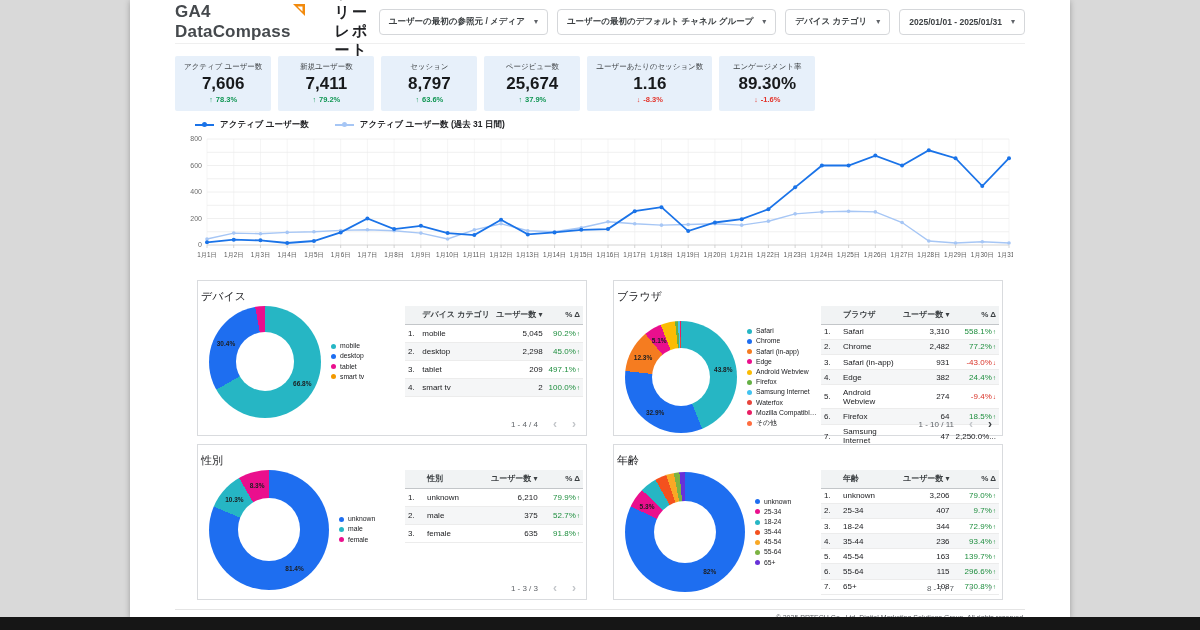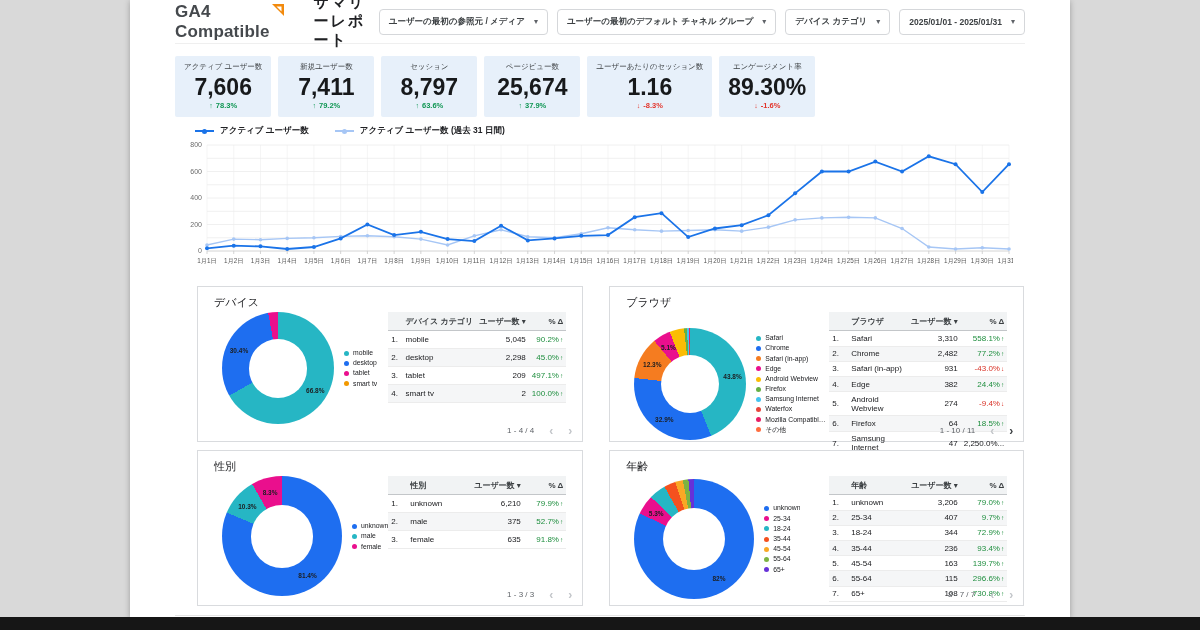--- a/index.html
+++ b/index.html
@@ -15,35 +15,35 @@
   .report-title{margin-left:30px;font-size:15px;font-weight:700;color:#202124;letter-spacing:2px;}
   .chips{margin-left:auto;display:flex;gap:9px;}
   .chip{display:flex;align-items:center;gap:9px;border:1px solid #d5d7da;border-radius:4px;background:#fff;
     padding:0 9px;height:24px;font-size:8.5px;font-weight:700;color:#3c4043;white-space:nowrap;cursor:pointer;}
   .chip .caret{font-size:8px;color:#5f6368;}
 
   
   .kpi-row{display:flex;gap:7px;margin-top:12px;}
   .kpi-card{background:#e7f0fa;border-radius:2px;padding:6px 9px 7px;text-align:center;min-width:78px;white-space:nowrap;}
   .kpi-label{font-size:7.5px;color:#3f4346;letter-spacing:0;}
-  .kpi-value{font-size:23px;font-weight:700;color:#17191b;margin-top:2px;line-height:1.15;}
+  .kpi-value{font-size:17px;font-weight:700;color:#17191b;margin-top:2px;line-height:1.15;}
   .kpi-delta{font-size:7.5px;font-weight:700;margin-top:1px;}
   .kpi-delta.up{color:#0f9653;} .kpi-delta.down{color:#e3342b;}
   .kpi-delta .arr{font-size:7px;margin-right:1px;}
 
   
   .trend{margin-top:8px;margin-left:6px;}
   .trend-legend{display:flex;gap:26px;margin-left:14px;margin-bottom:2px;}
   .tl-item{display:flex;align-items:center;gap:6px;font-size:8.5px;font-weight:700;color:#202124;}
   .tl-marker{position:relative;width:19px;height:2px;display:inline-block;}
   .tl-marker i{position:absolute;left:7px;top:-1.5px;width:5px;height:5px;border-radius:50%;display:block;}
 
   
   .panels{display:grid;grid-template-columns:1fr 1fr;column-gap:26px;row-gap:8px;margin:12px 22px 0 22px;}
-  .panel{position:relative;border:1px solid #d9dbde;background:#fff;height:156px;box-sizing:border-box;padding:8px 16px;}
+  .panel{position:relative;border:1px solid #d9dbde;background:#fff;height:156px;box-sizing:border-box;padding:8px 3px;}
   .panel-title{font-size:11px;color:#202124;font-weight:500;}
   .panel-body{display:flex;justify-content:space-between;margin-top:2px;}
   .donut-zone{display:flex;align-items:center;gap:10px;flex:1;padding-left:8px;}
   .donut{position:relative;border-radius:50%;flex:none;cursor:pointer;}
   .donut .hole{position:absolute;inset:24%;background:#fff;border-radius:50%;}
   .donut .slice-label{position:absolute;font-size:6.5px;font-weight:700;color:#1c1e20;transform:translate(-50%,-50%);white-space:nowrap;}
   .donut-legend{list-style:none;margin:0;padding:0;}
   .donut-legend li{display:flex;align-items:center;gap:4px;font-size:6.8px;color:#202124;line-height:1.5;cursor:pointer;}
   .donut-legend li b{width:5px;height:5px;border-radius:50%;flex:none;display:inline-block;}
   .donut-legend li span{max-width:64px;overflow:hidden;text-overflow:ellipsis;white-space:nowrap;font-weight:400;}
@@ -72,21 +72,21 @@
 
   svg text{font-family:"Liberation Sans","DejaVu Sans",sans-serif;}
 </style>
 </head>
 <body>
 
 <div class="page-card">
 
   <div class="hdr">
     <div class="logo">
-      <span>GA4 Compatible</span>
+      <span>GA4 DataCompass</span>
       <span class="glyph">
         <svg width="12" height="12" viewBox="0 0 12 12">
           <polygon points="0,0 12,0 12,12" fill="#f28a0d"></polygon>
           <polygon points="4.5,2.5 9.5,2.5 9.5,7.5" fill="#ffffff"></polygon>
         </svg>
       </span>
     </div>
     <div class="report-title">サマリーレポート</div>
     <div class="chips">
       <div class="chip">

